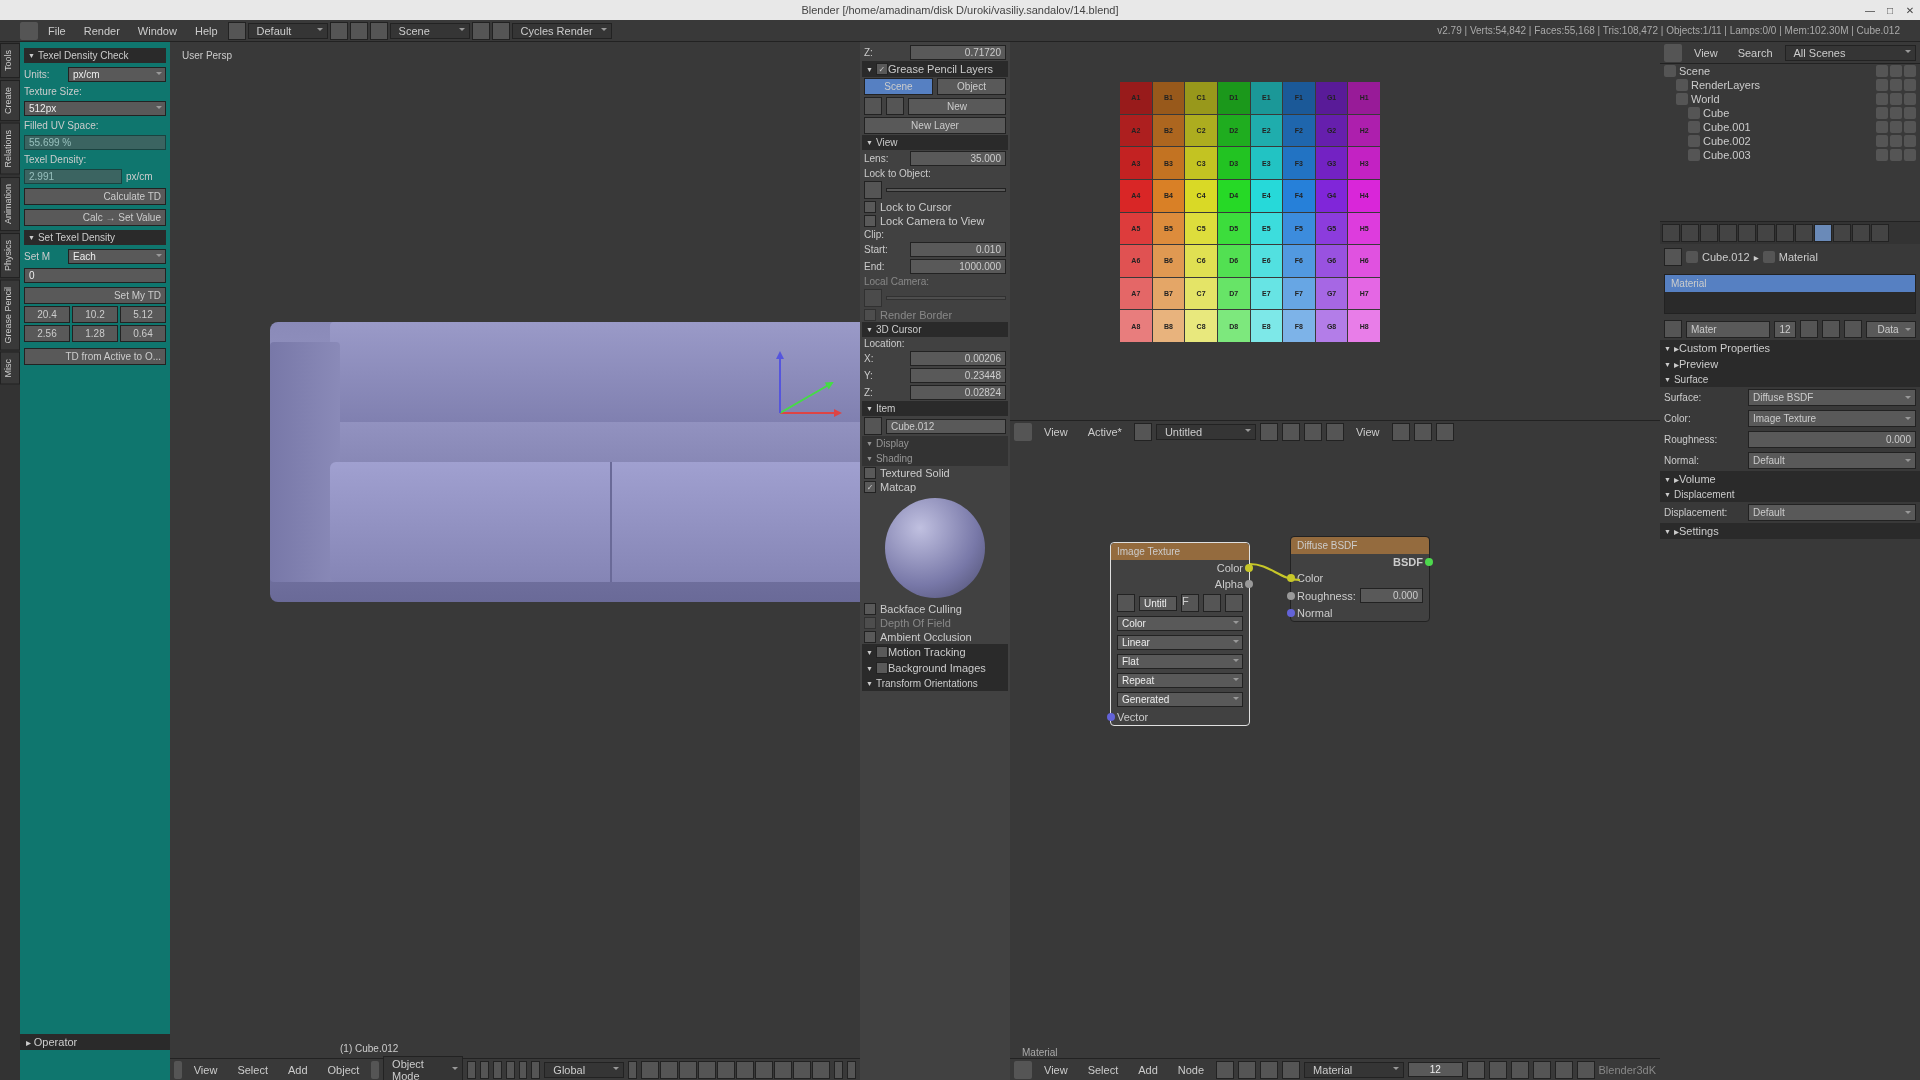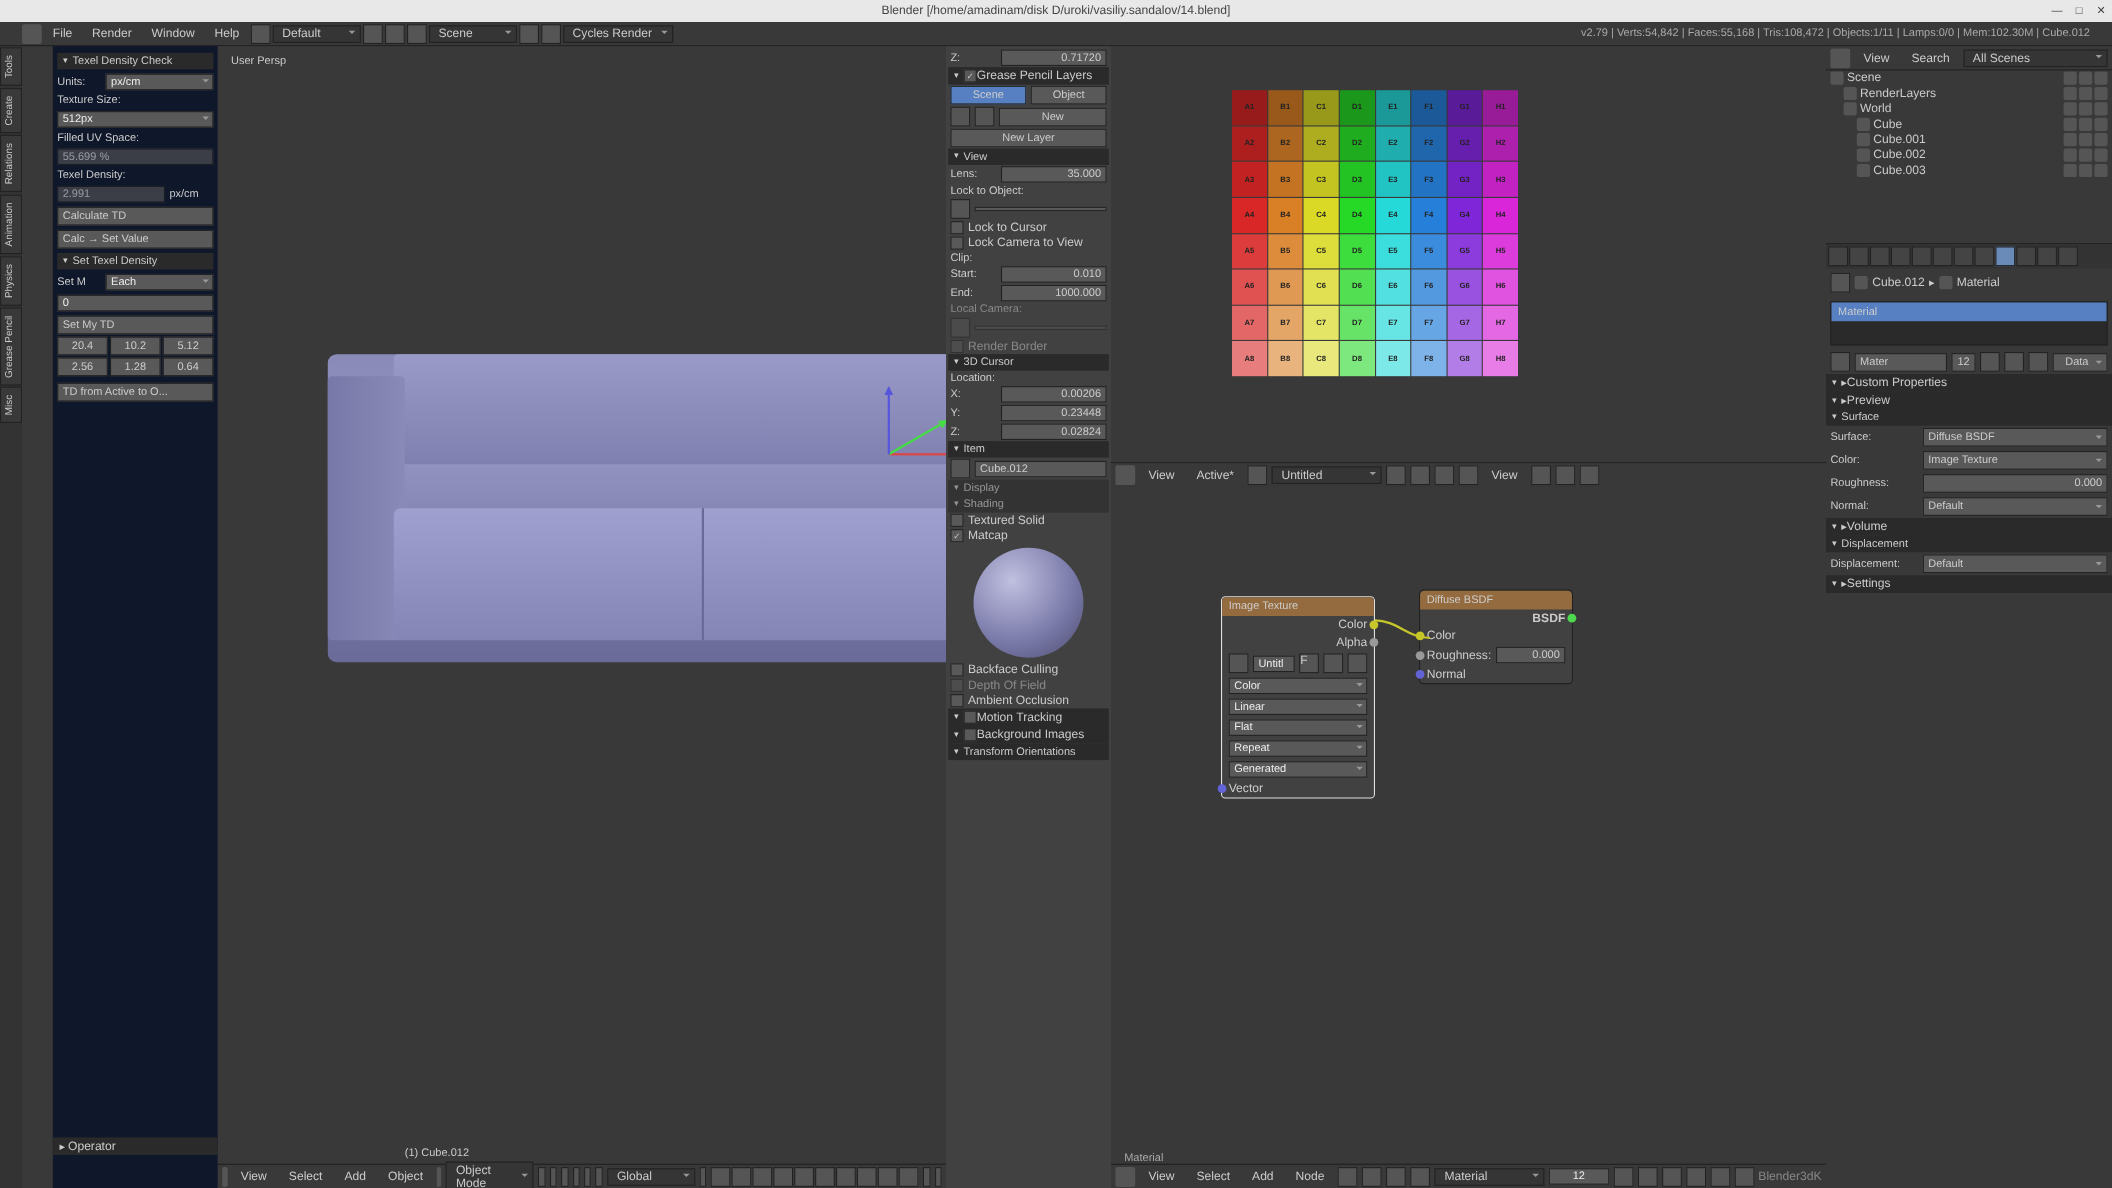--- a/index.html
+++ b/index.html
@@ -10,28 +10,28 @@
 .menubar { height:22px; background:#393939; border-bottom:1px solid #222; display:flex; align-items:center; padding:0 20px; gap:2px; }
 .micon { width:18px; height:18px; background:#555; border-radius:2px; }
 .mlabel { padding:2px 8px; cursor:default; }
 .msel { background:#353535; border:1px solid #222; padding:1px 18px 1px 8px; min-width:80px; position:relative; }
 .msel::after { content:''; position:absolute; right:4px; top:50%; transform:translateY(-50%); border:3px solid transparent; border-top-color:#999; }
 .mbtn { width:18px; height:18px; background:#555; border:1px solid #222; }
 .infobar { margin-left:auto; color:#aaa; font-size:10px; }
 .main { display:flex; height:calc(100% - 42px); }
 .tabstrip { width:20px; background:#333; display:flex; flex-direction:column; }
 .vtab { writing-mode:vertical-rl; transform:rotate(180deg); padding:6px 2px; font-size:9px; background:#393939; border:1px solid #222; margin:1px 0; }
-.leftpanel { width:150px; background:#0f172a; padding:4px; overflow:hidden;margin-left:28px; }
+.leftpanel { width:150px; background:#0f766e; padding:4px; overflow:hidden; }
 .phdr { background:#2a2a2a; padding:2px 4px; margin:2px 0; font-size:10px; display:flex; align-items:center; }
 .phdr::before { content:'▼'; font-size:7px; margin-right:3px; }
 .prow { display:flex; align-items:center; gap:4px; padding:2px 0; }
 .plbl { font-size:10px; min-width:40px; }
 .pfield { flex:1; background:#595959; border:1px solid #222; padding:1px 4px; font-size:10px; color:#eee; text-align:left; position:relative; }
 .pfield.dd::after { content:''; position:absolute; right:3px; top:50%; transform:translateY(-50%); border:3px solid transparent; border-top-color:#999; }
-.pbtn { background:#595959; border:1px solid #222; padding:2px 4px; font-size:10px; width:100%; text-align:left; }
+.pbtn { background:#595959; border:1px solid #222; padding:2px 4px; font-size:10px; width:100%; text-align:right; }
 .pbtn3 { display:flex; gap:2px; }
 .pbtn3 > div { flex:1; background:#595959; border:1px solid #222; padding:2px 2px; text-align:center; font-size:10px; }
 .view3d { flex:1; background:#393939; position:relative; overflow:hidden; }
 .sofa { position:absolute; left:100px; top:280px; width:680px; height:280px; }
 .sofabody { position:absolute; inset:0; background:linear-gradient(180deg,#8a8ab8 0%,#9696c4 30%,#7a7aa8 70%,#6a6a98 100%); border-radius:8px; }
 .sofaseat { position:absolute; bottom:20px; left:60px; right:60px; height:120px; background:linear-gradient(180deg,#a0a0d0,#8585b5); border-radius:6px; }
 .sofaseat::before { content:''; position:absolute; left:50%; top:0; bottom:0; width:2px; background:#6a6a98; }
 .sofaarm { position:absolute; top:20px; width:70px; height:240px; background:linear-gradient(90deg,#7878a8,#8a8ab8); border-radius:4px; }
 .sofaarm.l { left:0; }
 .sofaback { position:absolute; top:0; left:60px; right:60px; height:100px; background:linear-gradient(180deg,#9a9ac8,#8080b0); border-radius:4px; }

